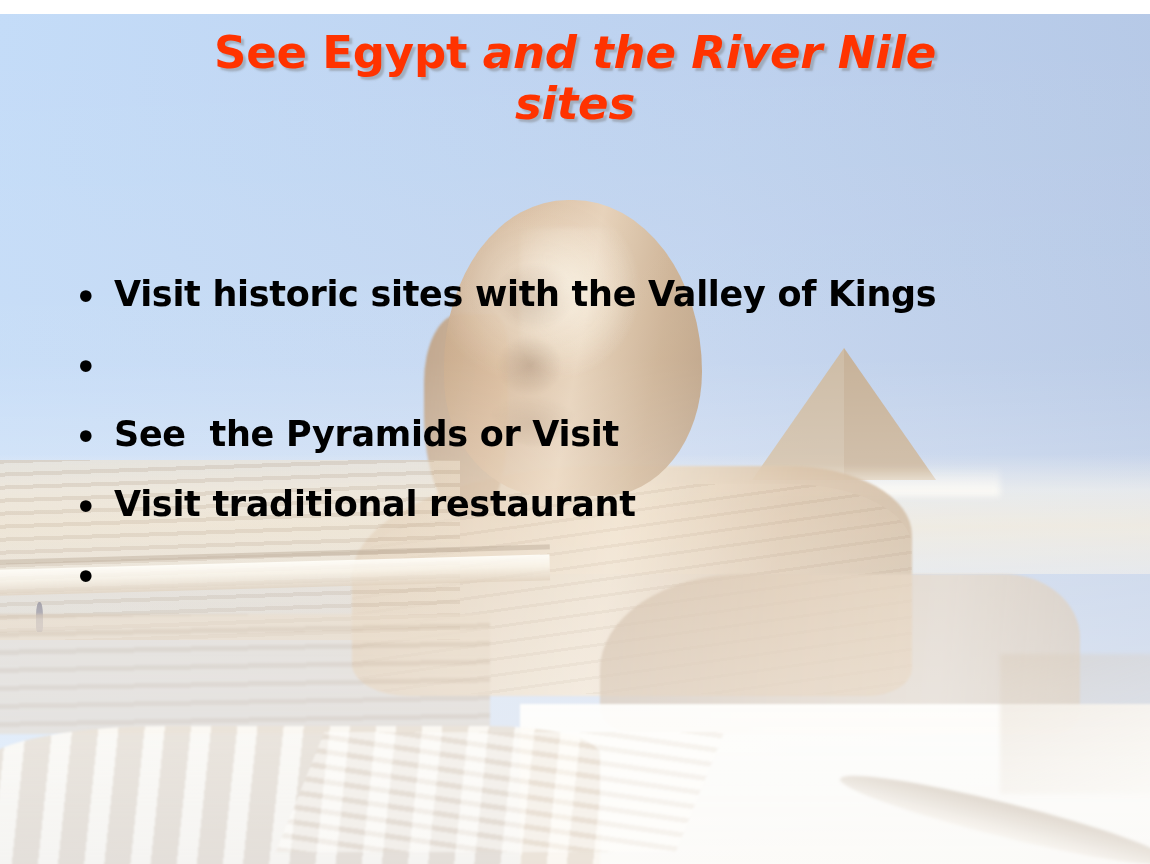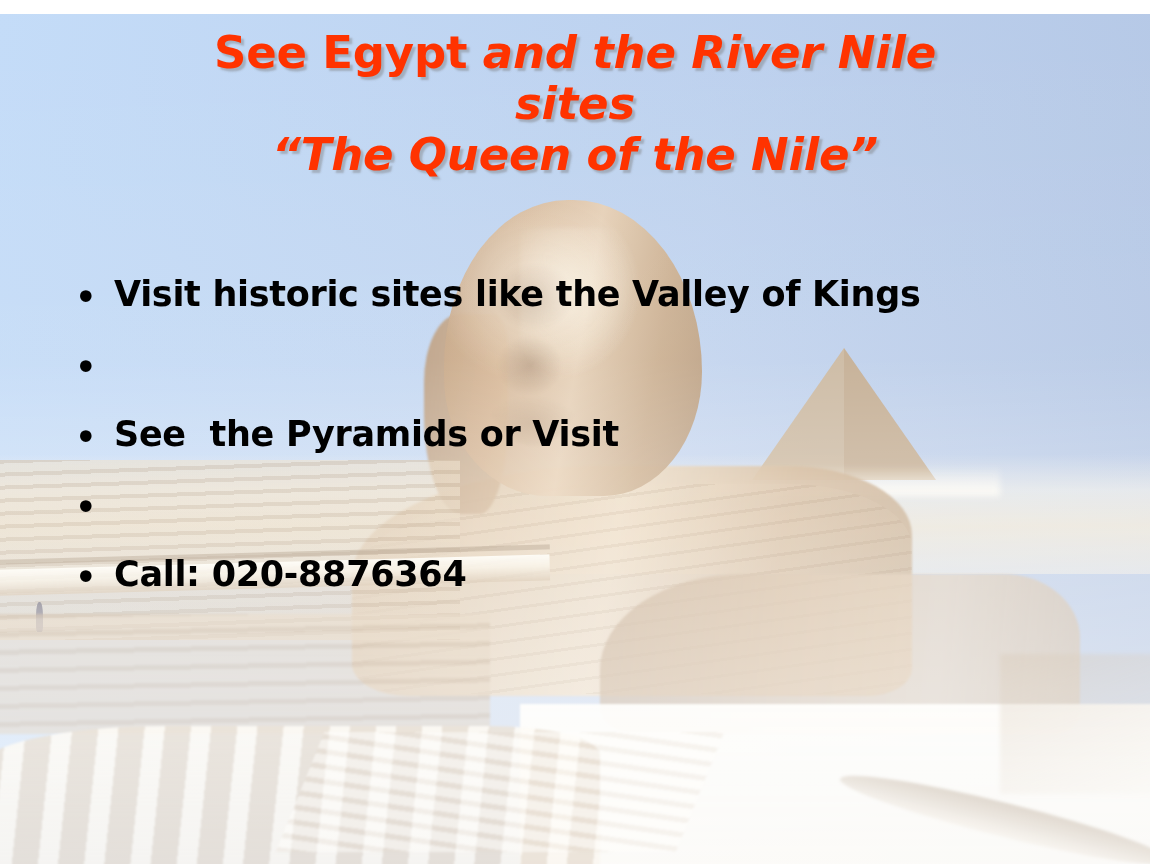--- a/index.html
+++ b/index.html
@@ -435,43 +435,42 @@
     <div class="ridge-2"></div>
 
     <div class="photo-wash"></div>
   </div>
 
   <div class="content">
 
     <div class="title">
       <span class="up">See Egypt </span><span class="it">and the River Nile</span><br>
       <span class="it">sites</span><br>
-      <span class="it">“The Queen of the Nile”</span>
     </div>
 
     <div class="bullets">
 
       <div class="bullet-row b1">
         <span class="bullet-dot">•</span>
-        <span class="bullet-text">Visit historic sites like the Valley of Kings</span>
+        <span class="bullet-text">Visit historic sites with the Valley of Kings</span>
       </div>
 
       <div class="bullet-row b2">
         <span class="bullet-dot">•</span>
       </div>
 
       <div class="bullet-row">
         <span class="bullet-dot">•</span>
         <span class="bullet-text">See  the Pyramids or Visit</span>
       </div>
 
       <div class="bullet-row">
         <span class="bullet-dot">•</span>
+        <span class="bullet-text">Visit traditional restaurant</span>
       </div>
 
       <div class="bullet-row">
         <span class="bullet-dot">•</span>
-        <span class="bullet-text">Call: 020-8876364</span>
       </div>
 
     </div>
   </div>
 </div>
 
 </body></html>

